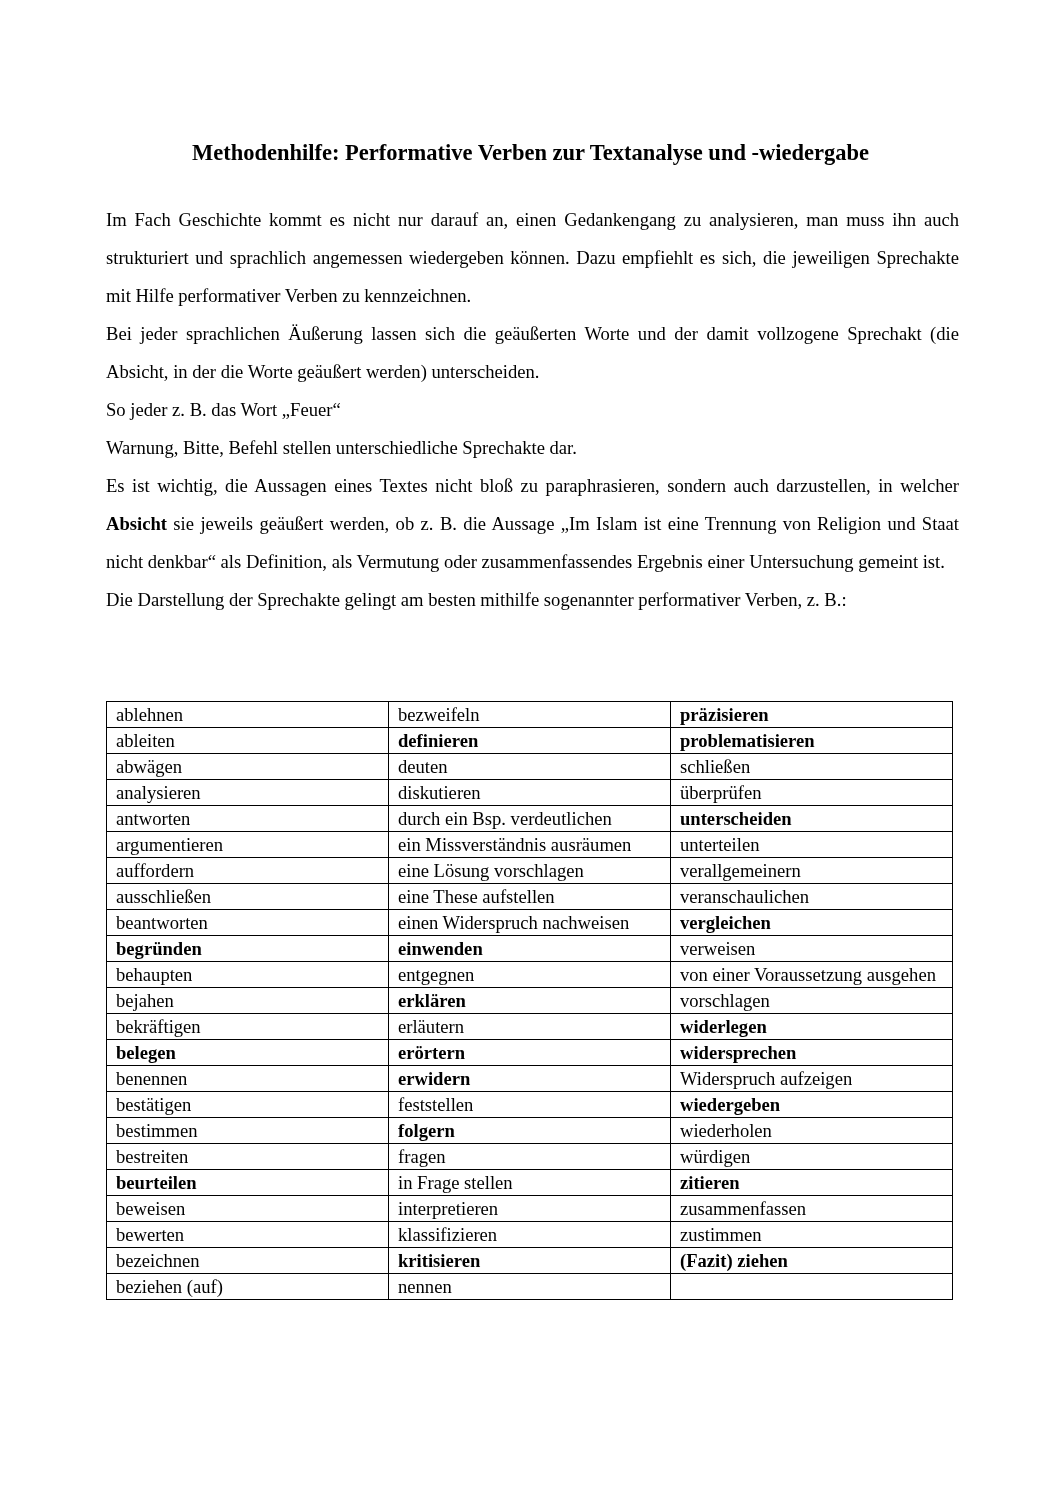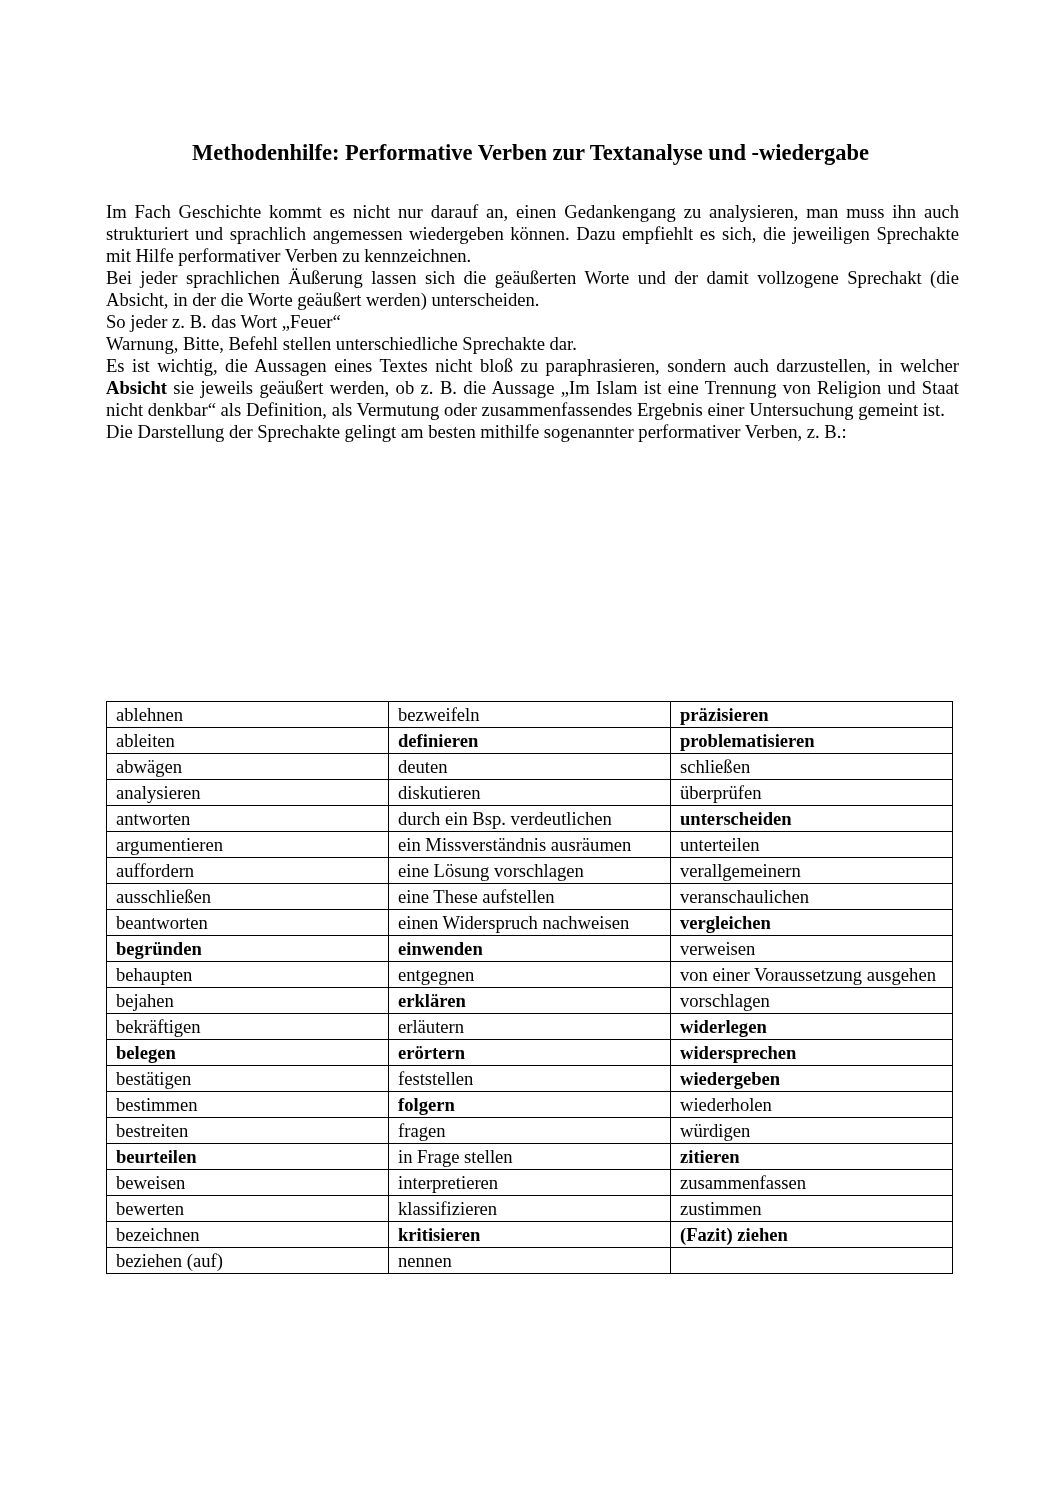--- a/index.html
+++ b/index.html
@@ -7,21 +7,21 @@
     width: 1061px; height: 1500px; position: relative; overflow: hidden;
     font-family: "Liberation Serif", serif; color: #000;
   }
   .page { position: absolute; left: 0; top: 0; width: 1061px; height: 1500px; margin-top: 27px; }
   h1 {
     position: absolute; top: 113px; left: 0; width: 1061px;
     margin: 0; text-align: center; font-size: 22.5px; font-weight: bold;
   }
   .body-text {
     position: absolute; left: 106px; top: 174px; width: 853px;
-    font-size: 18.6px; line-height: 22px;
+    font-size: 18.6px; line-height: 38px;
   }
   .body-text p { margin: 0; text-align: justify; }
   .body-text p.last-left { text-align-last: left; }
   ul.bullets { margin: 0; padding: 0; list-style: none; }
   ul.bullets li { position: relative; padding-left: 67px; }
   ul.bullets li::before {
     content: "\2022"; position: absolute; left: 32px; top: 0; font-size: 18px;
   }
   table.verbs {
     position: absolute; left: 106px; top: 674px; width: 847px;
@@ -114,20 +114,25 @@
           <td>bekräftigen</td>
           <td>erläutern</td>
           <td class="b">widerlegen</td>
         </tr>
         <tr>
           <td class="b">belegen</td>
           <td class="b">erörtern</td>
           <td class="b">widersprechen</td>
         </tr>
         <tr>
+          <td>benennen</td>
+          <td class="b">erwidern</td>
+          <td>Widerspruch aufzeigen</td>
+        </tr>
+        <tr>
           <td>bestätigen</td>
           <td>feststellen</td>
           <td class="b">wiedergeben</td>
         </tr>
         <tr>
           <td>bestimmen</td>
           <td class="b">folgern</td>
           <td>wiederholen</td>
         </tr>
         <tr>

